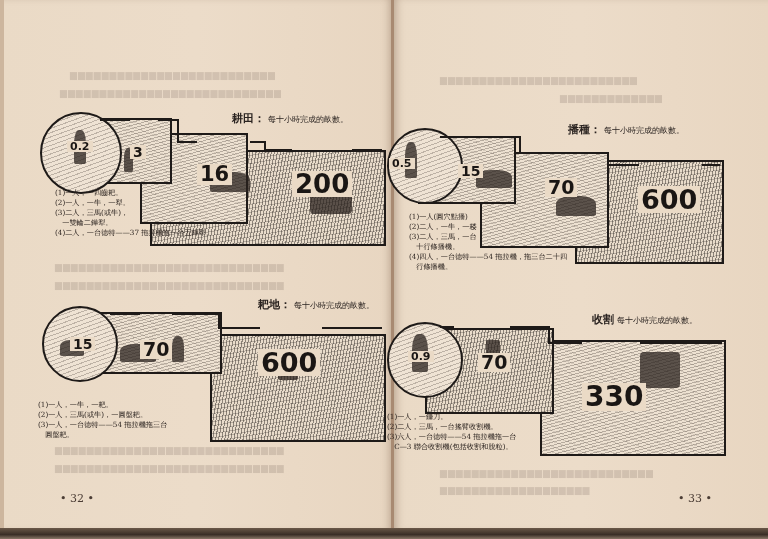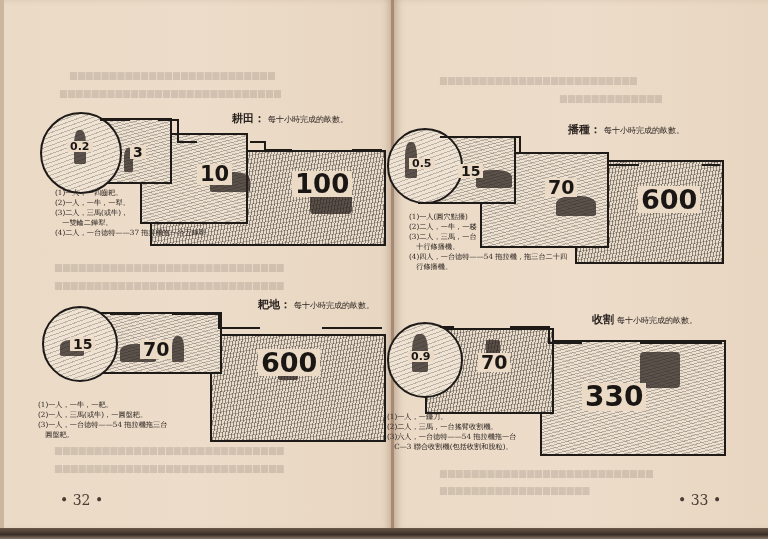--- a/index.html
+++ b/index.html
@@ -46,21 +46,21 @@
   .num {
     position:absolute; font-family:"DejaVu Sans", sans-serif; font-weight:bold;
     color:#1a1614; background:#eadac6; padding:0 3px; line-height:1;margin-top:35px;
   }
   .line { position:absolute; background:#1e1a18; }
   .title { position:absolute; font-size:10px; white-space:nowrap; }
   .title b { font-weight:bold; font-size:11px; }
   .title span.sub { font-size:8px; margin-left:3px; }
   .legend { position:absolute; font-size:7.2px; line-height:10px; white-space:nowrap; color:#2c2420; }
   .legend div { white-space:nowrap; }
-  .pagenum { position:absolute; font-size:14px; color:#4a3c34;text-align:right; }
+  .pagenum { position:absolute; font-size:11px; color:#4a3c34;text-align:right; }
   .figure { position:absolute; background:#2a221e; border-radius:40% 40% 10% 10%; opacity:.75; }
 </style>
 </head>
 <body>
 
 <div class="spread">
   <div class="page left"></div>
   <div class="page right"></div>
   <div class="left-edge"></div>
   <div class="gutter"></div>
@@ -92,22 +92,22 @@
     <div class="line" style="left:158px;top:119px;width:20px;height:2px;"></div>
     <div class="line" style="left:177px;top:119px;width:2px;height:24px;"></div>
     <div class="line" style="left:177px;top:141px;width:20px;height:2px;"></div>
     <div class="line" style="left:250px;top:141px;width:15px;height:2px;"></div>
     <div class="line" style="left:264px;top:141px;width:2px;height:10px;"></div>
     <div class="line" style="left:264px;top:149px;width:28px;height:2px;"></div>
     <div class="line" style="left:352px;top:149px;width:30px;height:2px;"></div>
 
     <div class="num" style="left:67px;top:106px;font-size:11px;">0.2</div>
     <div class="num" style="left:130px;top:110px;font-size:14px;">3</div>
-    <div class="num" style="left:197px;top:129px;font-size:21px;">10</div>
-    <div class="num" style="left:292px;top:136px;font-size:26px;">100</div>
+    <div class="num" style="left:197px;top:129px;font-size:21px;">16</div>
+    <div class="num" style="left:292px;top:136px;font-size:26px;">200</div>
 
     <div class="title" style="left:232px;top:111px;">
       <b>耕田：</b><span class="sub">每十小時完成的畝數。</span>
     </div>
 
     <div class="legend" style="left:55px;top:188px;">
       <div>(1)一人，一四齒耙。</div>
       <div>(2)一人，一牛，一犁。</div>
       <div>(3)二人，三馬(或牛)，</div>
       <div>　一雙輪二鏵犁。</div>
@@ -162,21 +162,21 @@
 
     <div class="line" style="left:440px;top:136px;width:18px;height:2px;"></div>
     <div class="line" style="left:490px;top:136px;width:30px;height:2px;"></div>
     <div class="line" style="left:519px;top:136px;width:2px;height:18px;"></div>
     <div class="line" style="left:519px;top:152px;width:26px;height:2px;"></div>
     <div class="line" style="left:582px;top:152px;width:26px;height:2px;"></div>
     <div class="line" style="left:607px;top:152px;width:2px;height:14px;"></div>
     <div class="line" style="left:607px;top:164px;width:32px;height:2px;"></div>
     <div class="line" style="left:702px;top:164px;width:18px;height:2px;"></div>
 
-    <div class="num" style="left:409px;top:123px;font-size:11px;text-align:center;">0.5</div>
+    <div class="num" style="left:389px;top:123px;font-size:11px;text-align:center;">0.5</div>
     <div class="num" style="left:458px;top:129px;font-size:14px;">15</div>
     <div class="num" style="left:545px;top:143px;font-size:19px;">70</div>
     <div class="num" style="left:638px;top:151px;font-size:27px;">600</div>
 
     <div class="title" style="left:568px;top:122px;">
       <b>播種：</b><span class="sub">每十小時完成的畝數。</span>
     </div>
 
     <div class="legend" style="left:409px;top:212px;">
       <div>(1)一人(圓穴點播)</div>

